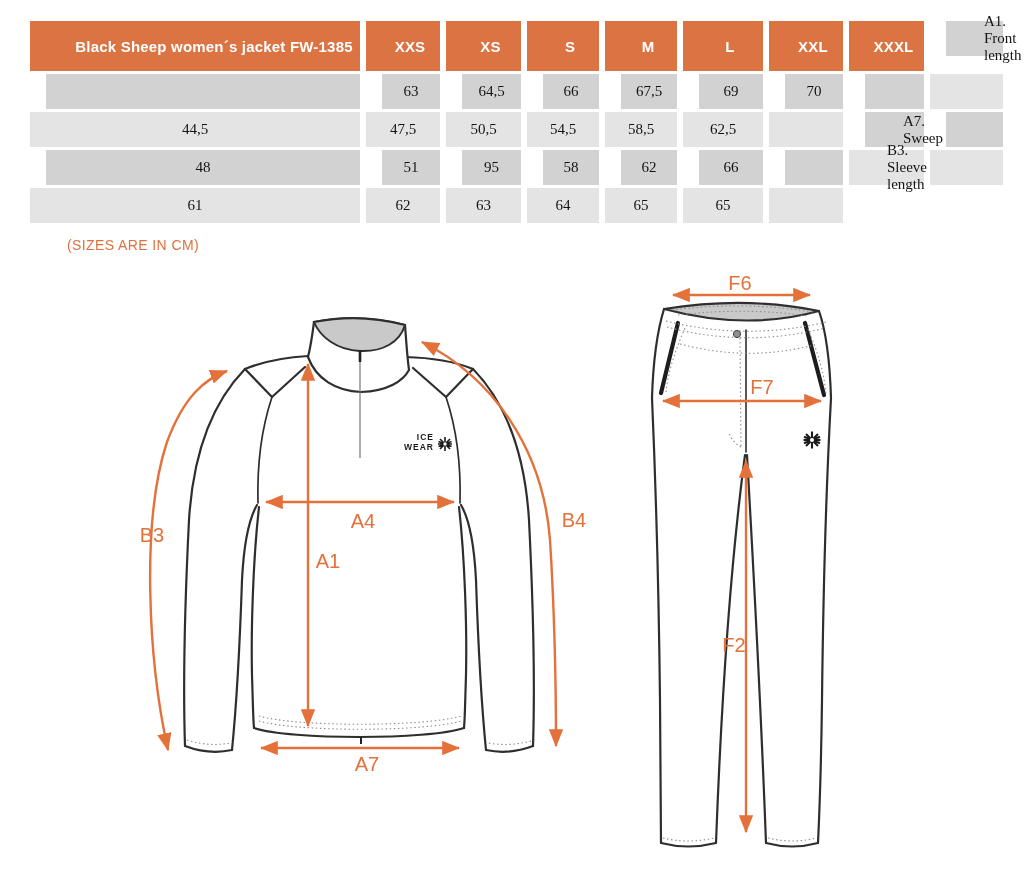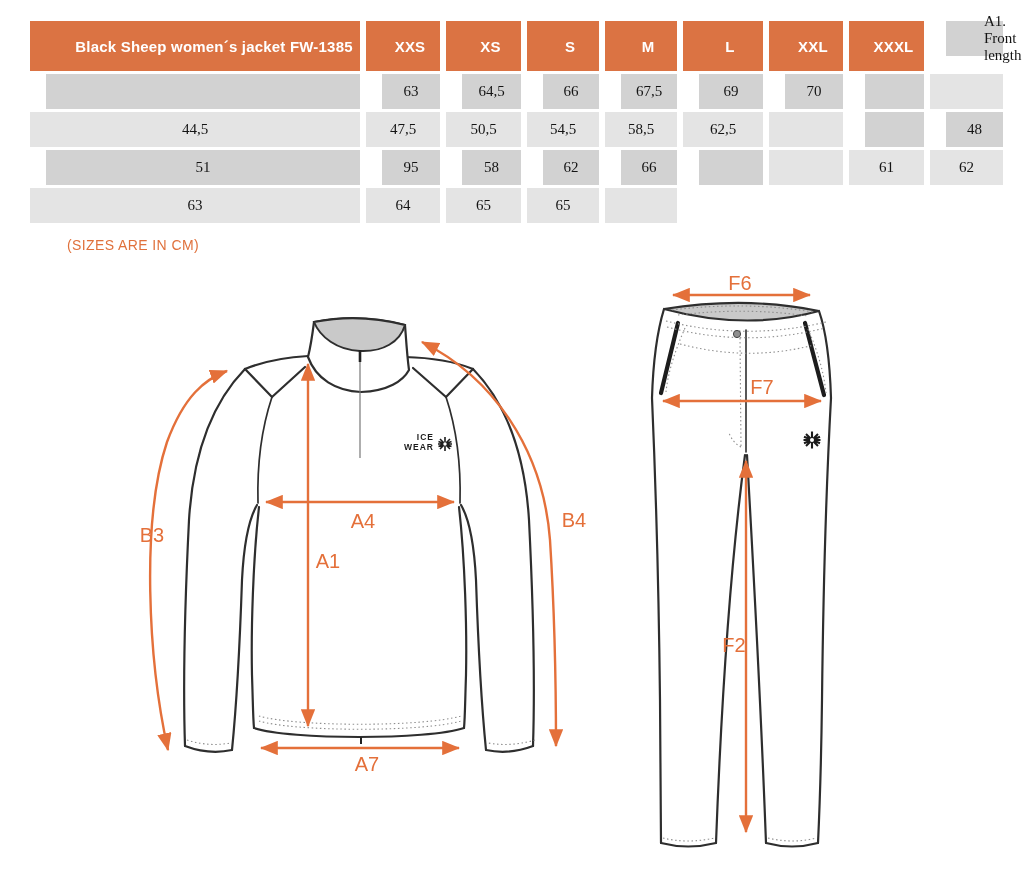--- a/index.html
+++ b/index.html
@@ -48,29 +48,31 @@
 
     <div class="cell dc light"></div>
     <div class="cell dc light">44,5</div>
     <div class="cell dc light">47,5</div>
     <div class="cell dc light">50,5</div>
     <div class="cell dc light">54,5</div>
     <div class="cell dc light">58,5</div>
     <div class="cell dc light">62,5</div>
     <div class="cell dc light"></div>
 
+    <div class="cell dc lc dark">A7. Sweep</div>
     <div class="cell dc dark"></div>
     <div class="cell dc dark">48</div>
     <div class="cell dc dark">51</div>
     <div class="cell dc dark">95</div>
     <div class="cell dc dark">58</div>
     <div class="cell dc dark">62</div>
     <div class="cell dc dark">66</div>
     <div class="cell dc dark"></div>
 
+    <div class="cell dc lc light">B3. Sleeve length</div>
     <div class="cell dc light"></div>
     <div class="cell dc light">61</div>
     <div class="cell dc light">62</div>
     <div class="cell dc light">63</div>
     <div class="cell dc light">64</div>
     <div class="cell dc light">65</div>
     <div class="cell dc light">65</div>
     <div class="cell dc light"></div>
   </div>
 

